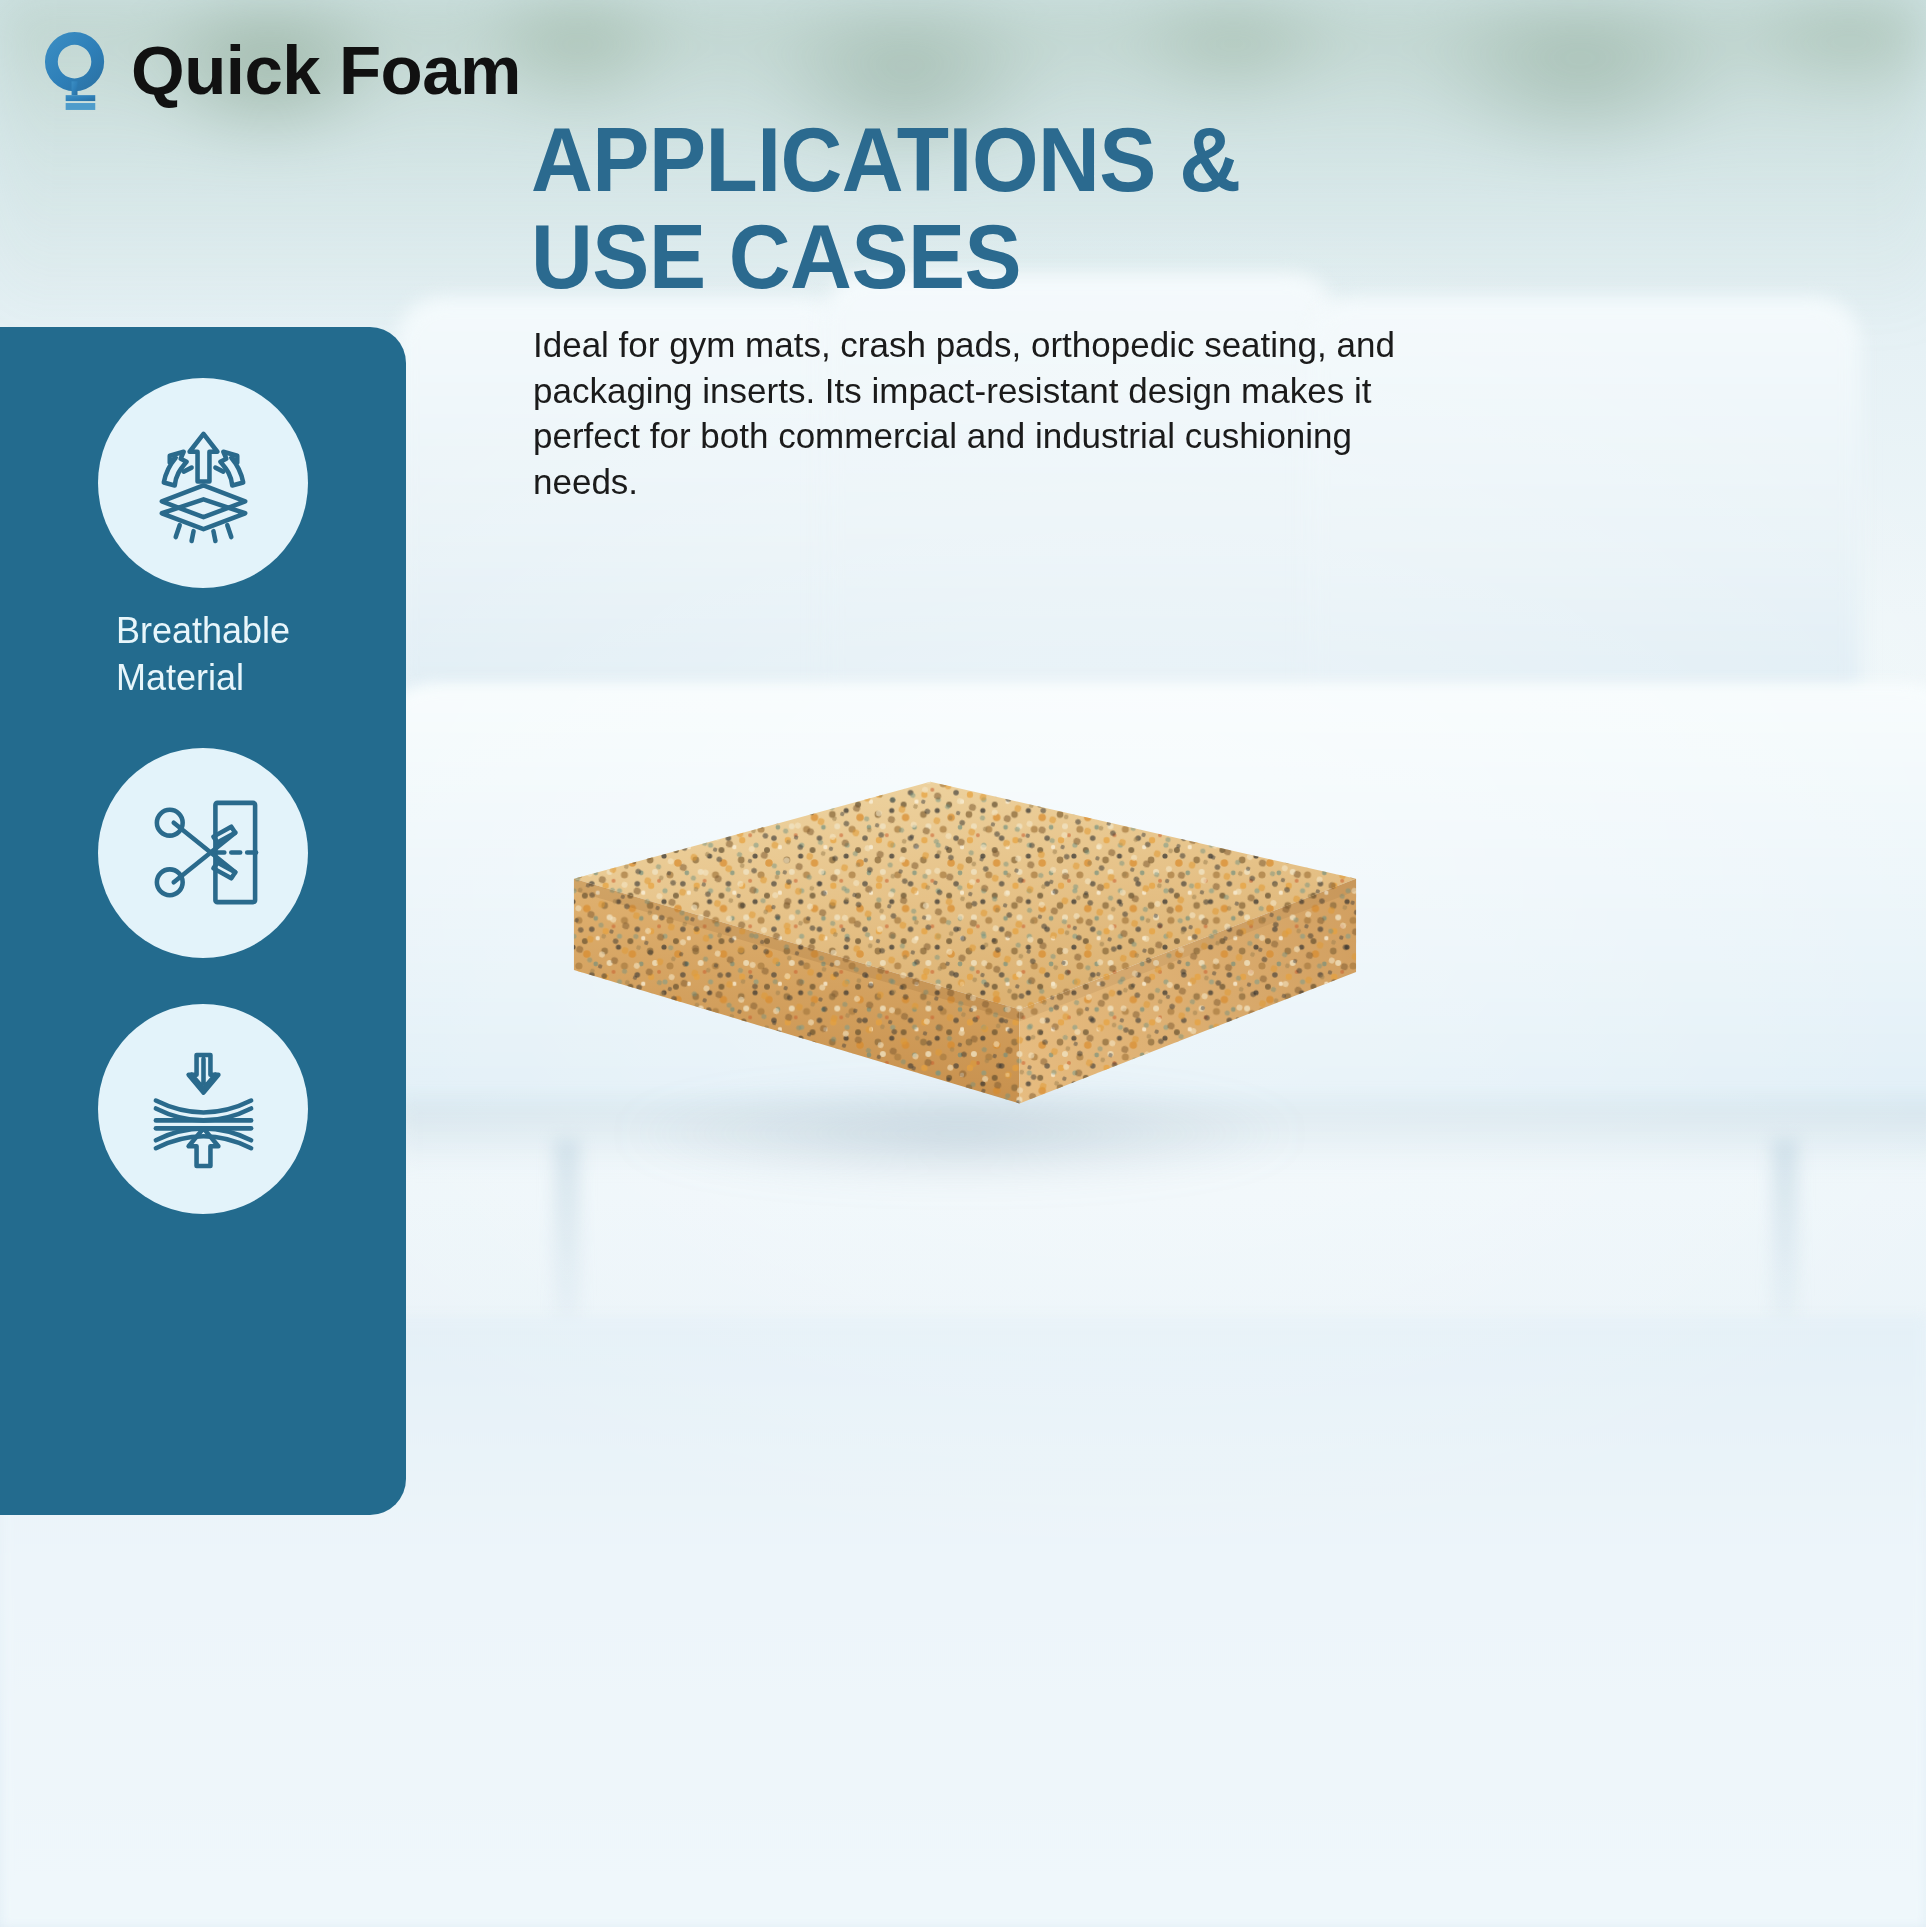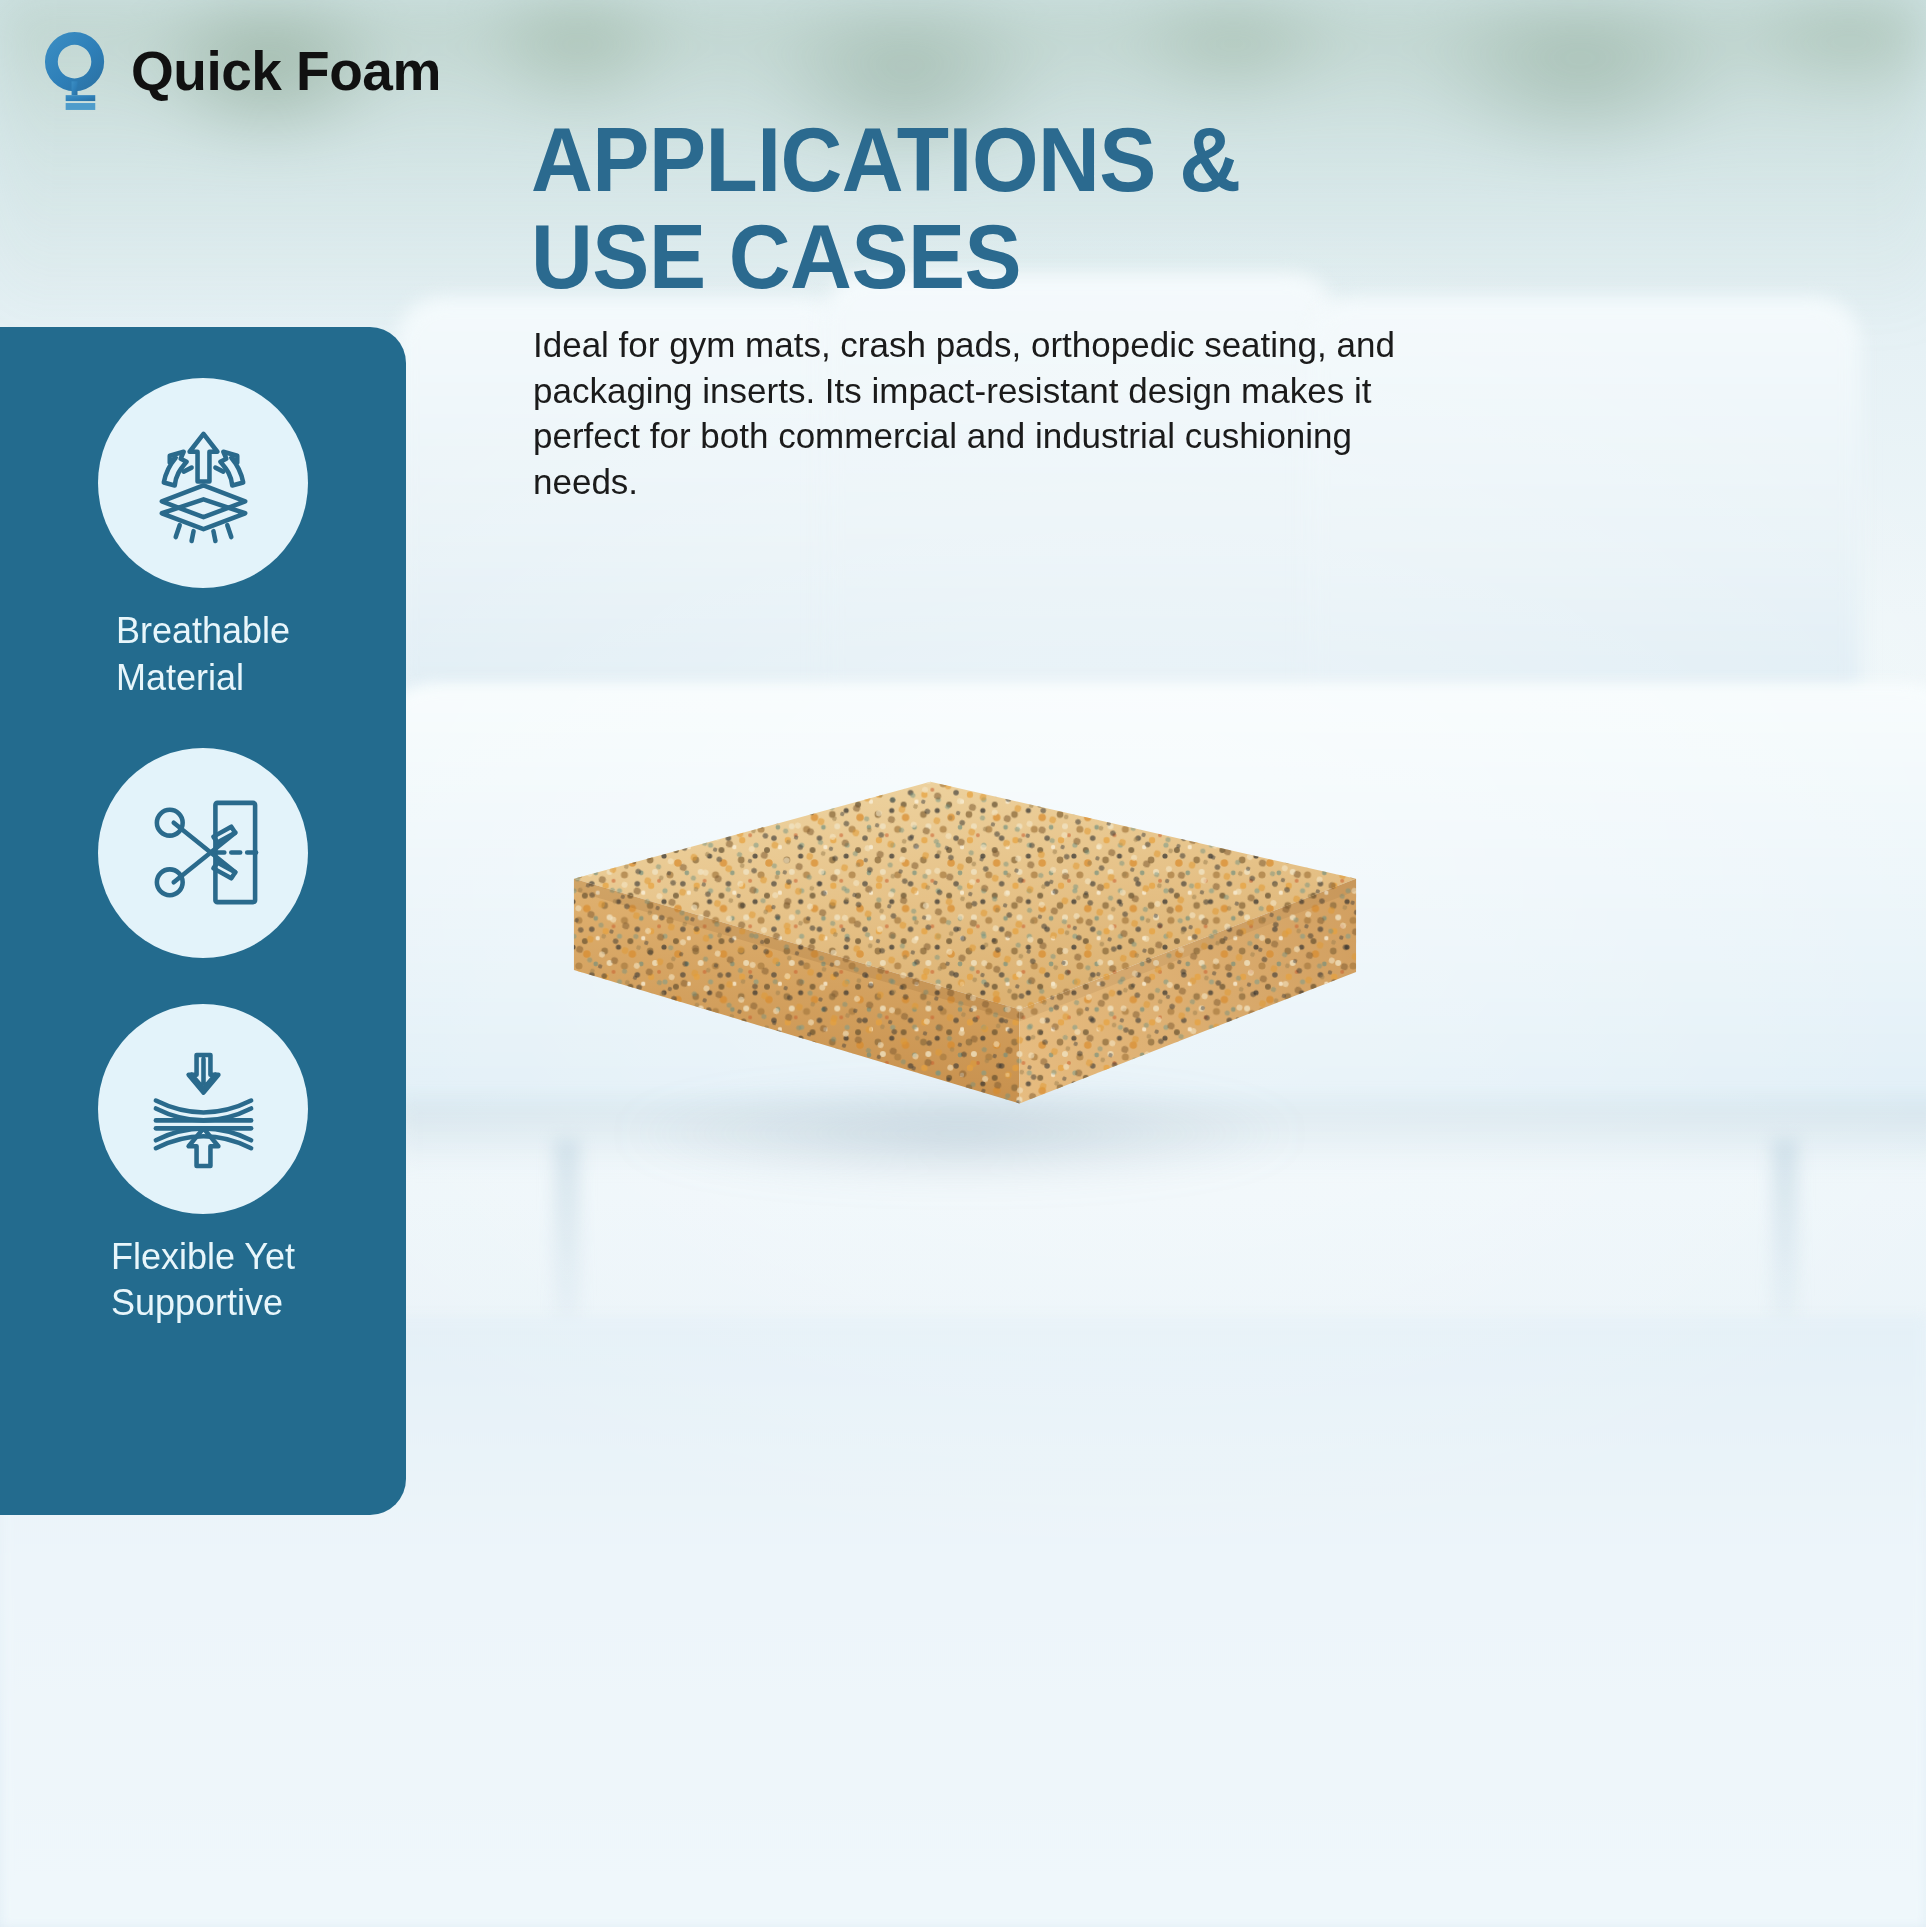--- a/index.html
+++ b/index.html
@@ -70,21 +70,21 @@
     filter: blur(6px);
   }
   .bg-vignette {
     position: absolute; inset: 0;
     background: radial-gradient(ellipse 1287px 891px at 58% 46%, rgba(255,255,255,.42), rgba(255,255,255,0) 78%);
   }
 
   
   .logo { position: absolute; left: 42px; top: 30px; display: flex; align-items: center; gap: 18px; }
   .logo-mark { width: 71px; height: 81px; display: block; }
-  .logo-text { font-size: 55px; font-weight: 700; color: #111; letter-spacing: -0.5px; white-space: nowrap; }
+  .logo-text { font-size: 69px; font-weight: 700; color: #111; letter-spacing: -0.5px; white-space: nowrap; }
 
   
   .headline {
     position: absolute; left: 531px; top: 111px; width: 990px;
     font-size: 91px; font-weight: 700; line-height: 1.07;
     color: #2B6A8F; letter-spacing: -0.5px;
     transform: scaleX(.94); transform-origin: left top;
   }
   .headline span { display: block; }
   .body-copy {
@@ -224,22 +224,20 @@
 
         <path d="M16 76 H112"></path>
         <path d="M16 84 H112"></path>
 
         <path d="M16 96 Q64 72 112 96"></path>
         <path d="M16 104 Q64 80 112 104"></path>
 
         <path d="M57 122 L71 122 L71 102 L79 102 L64 84 L49 102 L57 102 Z"></path>
       </svg>
     </div>
-    <div class="feature-label">Flexible Yet
-Supportive</div>
   </div>
 
 </aside>
 
 <div class="foam-wrap">
   <div class="foam-shadow"></div>
   <svg class="foam-svg" viewBox="0 0 830 400">
     <defs>
       <linearGradient id="topG" x1="0" y1="0" x2="0.4" y2="1">
         <stop offset="0%" stop-color="#EFD6A4"></stop>

